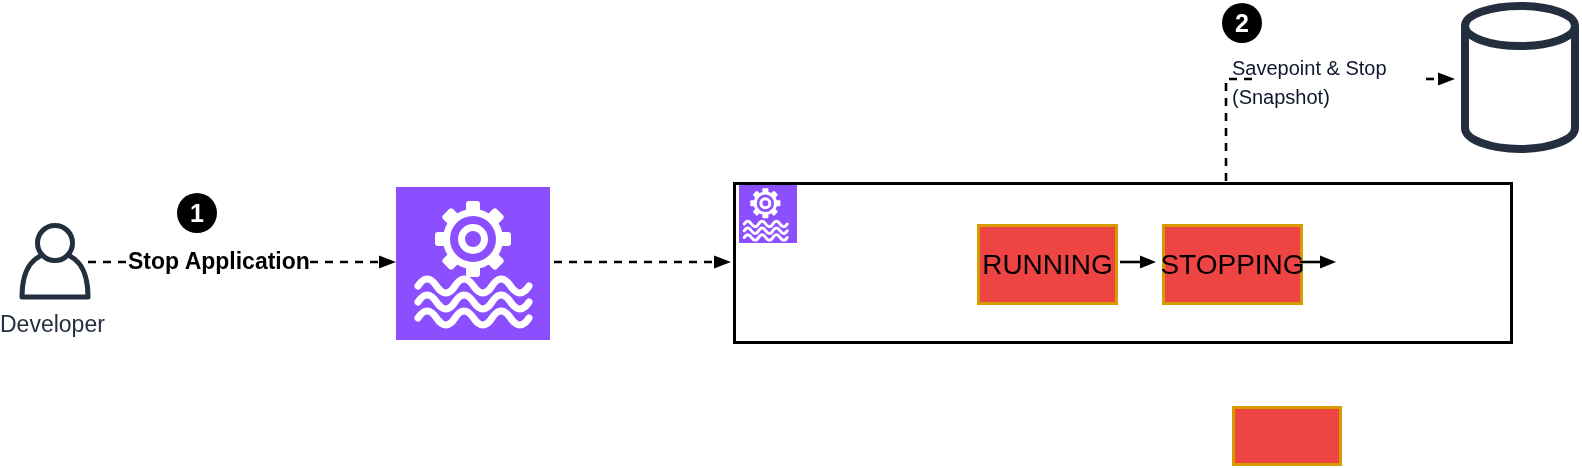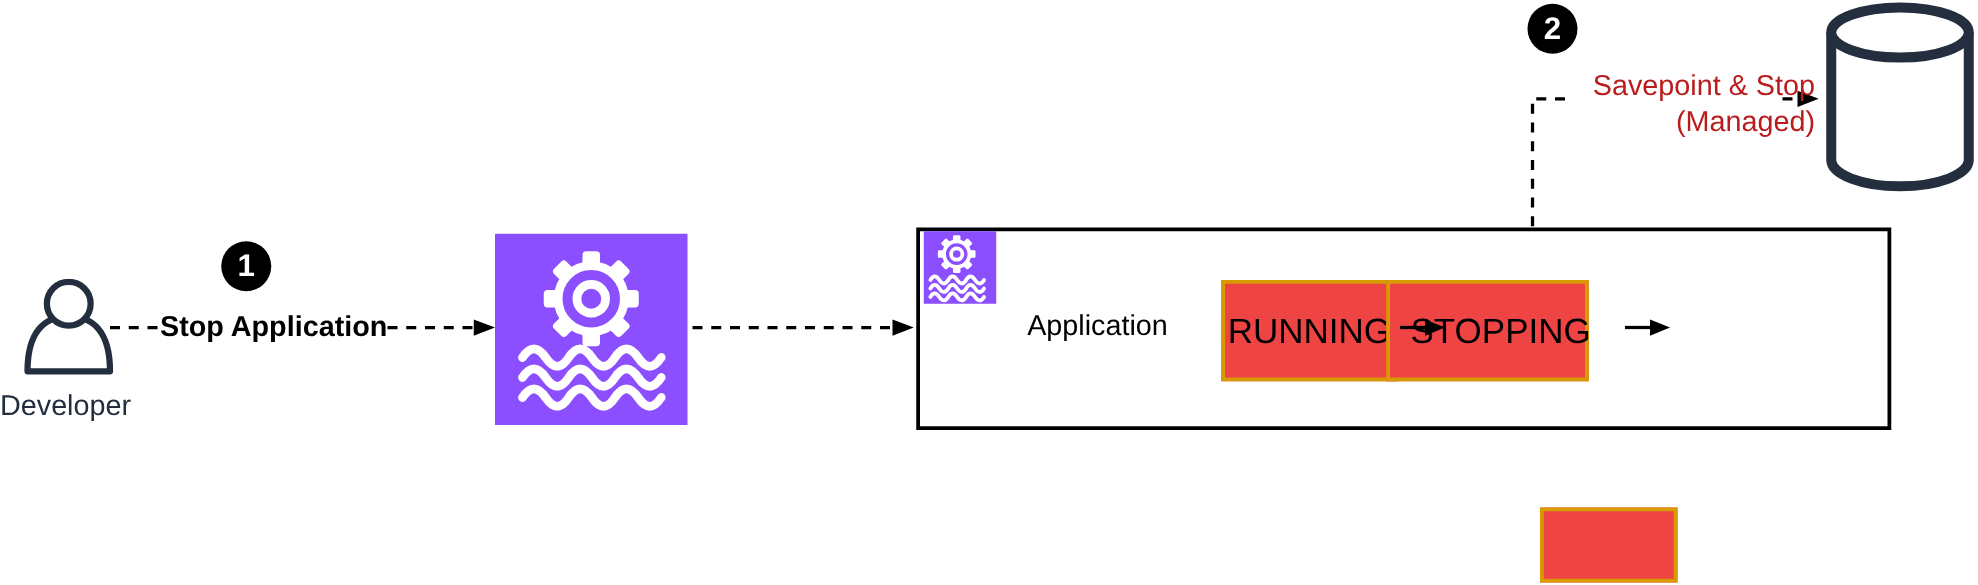--- a/index.html
+++ b/index.html
@@ -101,23 +101,23 @@
     font-size: 28px;
     color: #000000;
     z-index: 4;
     white-space: nowrap;
   }
 
   .savepoint-label {
     position: absolute;
     left: 1232px; top: 54px;
     width: 220px;
-    text-align: right;
-    font-size: 23px;
-    color: #b91c1c;
+    text-align: left;
+    font-size: 20px;
+    color: #0f172a;
     line-height: 29px;
     z-index: 6;
   }
 </style>
 </head>
 <body>
 
 <div id="canvas">
 
   <svg id="connectors" viewBox="0 0 1582 468" xmlns="http://www.w3.org/2000/svg">
@@ -204,31 +204,30 @@
         <circle r="12" fill="none" stroke="#ffffff" stroke-width="8"></circle>
       </g>
       <g fill="none" stroke="#ffffff" stroke-width="8" stroke-linecap="round">
         <path d="M14 103 q 9 -15 19 0 t 19 0 t 19 0 t 19 0 t 19 0 t 19 0"></path>
         <path d="M14 121 q 9 -15 19 0 t 19 0 t 19 0 t 19 0 t 19 0 t 19 0"></path>
         <path d="M14 139 q 9 -15 19 0 t 19 0 t 19 0 t 19 0 t 19 0 t 19 0"></path>
       </g>
     </svg>
   </div>
 
-  <div class="black-label" style="left:808px; top:247px; width:140px;">Application</div>
 
   <div class="state-box" style="left:977px; top:224px;">RUNNING</div>
-  <div class="state-box" style="left:1109px; top:224px;padding-left:21px;">STOPPING</div>
+  <div class="state-box" style="left:1162px; top:224px;">STOPPING</div>
 
   <div class="step-badge" style="left:1222px; top:3px;">
     <span>2</span>
   </div>
   <div class="savepoint-label">
     <div>Savepoint &amp; Stop</div>
-    <div>(Managed)</div>
+    <div>(Snapshot)</div>
   </div>
 
   <svg class="abs" style="left:1458px; top:0px; z-index:4;" width="124" height="158" viewBox="0 0 124 158" xmlns="http://www.w3.org/2000/svg">
     <path d="M 7 26 L 7 128 A 55 21 0 0 0 117 128 L 117 26" fill="#ffffff" stroke="#232F3E" stroke-width="8"></path>
     <ellipse cx="62" cy="26" rx="55" ry="20" fill="#ffffff" stroke="#232F3E" stroke-width="8"></ellipse>
   </svg>
 
   <div class="state-box" style="left:1232px; top:406px; width:104px; height:54px;"></div>
 
 </div>

